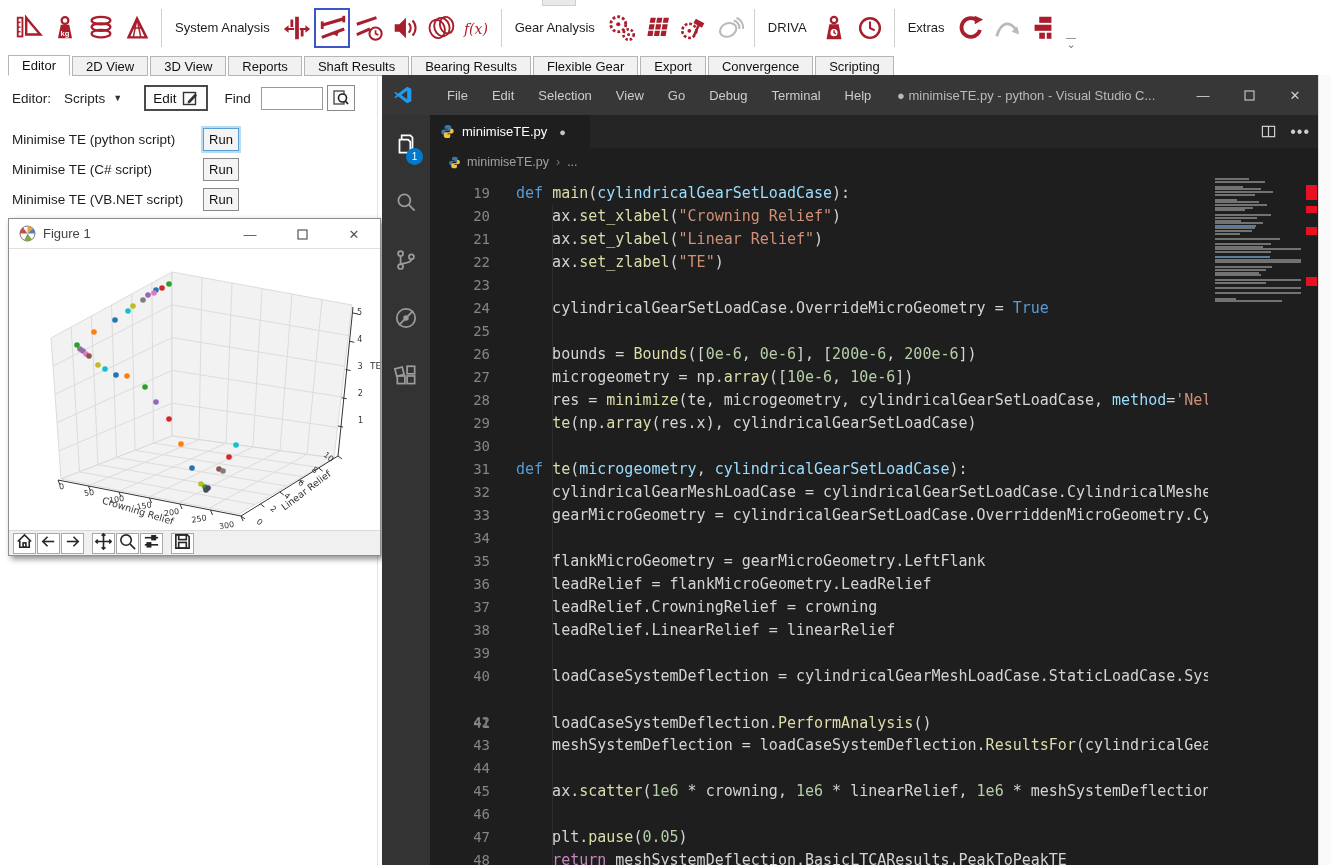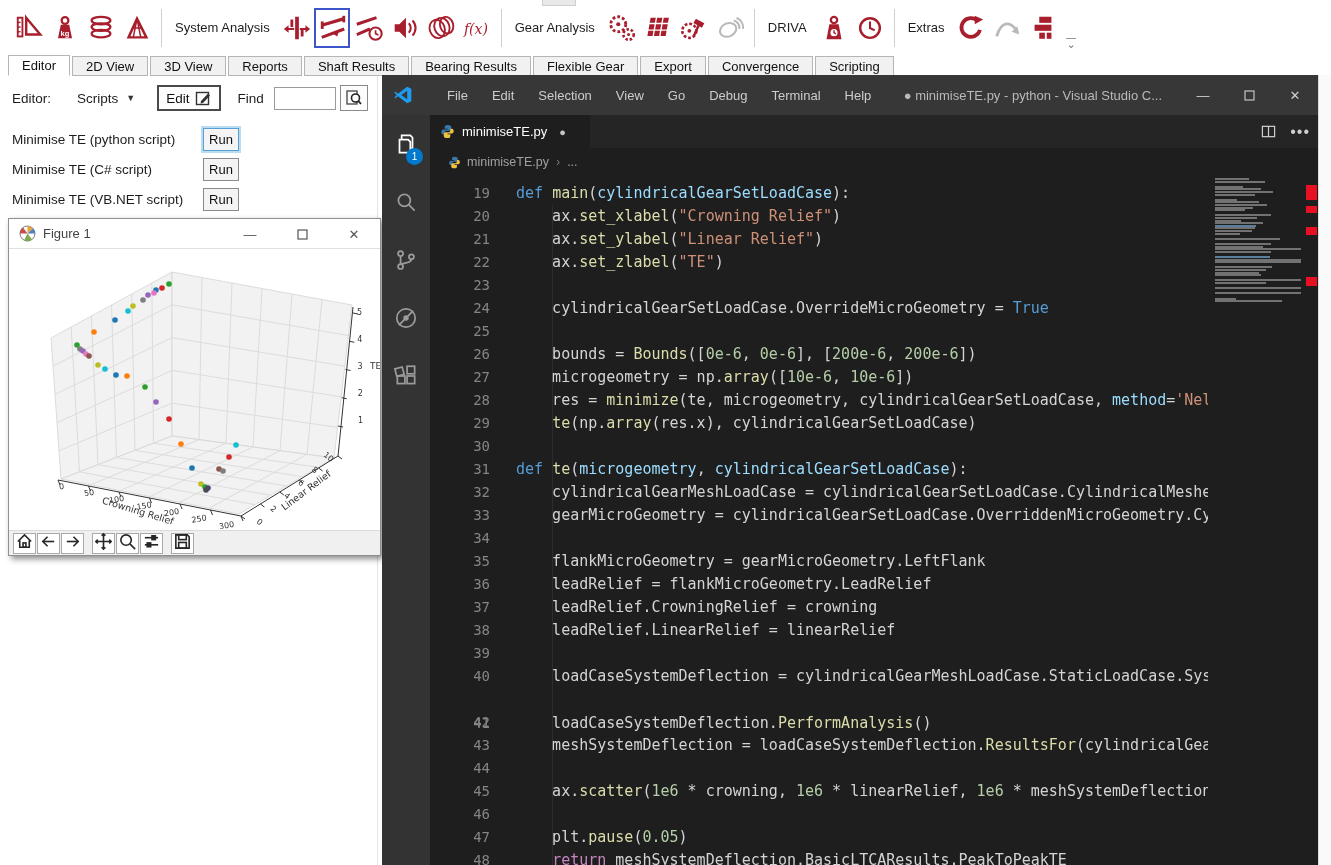--- a/index.html
+++ b/index.html
@@ -25,21 +25,21 @@
   
   .masta-tabs{ position:absolute; left:8px; top:55px; display:flex; align-items:flex-end; height:21px; }
   .m-tab{ font-size:13px; color:#111; background:#f1f1f1; border:1px solid #b5b5b5; padding:2px 13px 3px;
           margin-right:2px; height:20px; white-space:nowrap; }
   .m-tab.selected{ background:#fff; border-bottom:1px solid #fff; height:21px; font-weight:normal; }
 
   
   .panel-divider{ position:absolute; left:377px; top:76px; bottom:0; width:1px; background:#e3e3e3; }
   .editor-row{ position:absolute; left:12px; top:84px; height:28px; display:flex; align-items:center; }
   .lbl{ font-size:13.5px; color:#1d1d1d; }
-  .scripts-dd{ display:flex; align-items:center; margin-left:26px; font-size:13.5px; color:#1d1d1d; }
+  .scripts-dd{ display:flex; align-items:center; margin-left:13px; font-size:13.5px; color:#1d1d1d; }
   .scripts-dd .caret{ font-size:9px; margin-left:8px; color:#333; }
   .edit-btn{ margin-left:22px; border:2px solid #4a4a4a; background:#fdfdfd; height:26px; padding:0 7px;
              display:flex; align-items:center; font-size:13.5px; color:#111; }
   .edit-btn svg{ margin-left:6px; }
   .find-lbl{ margin-left:16px; }
   .find-input{ margin-left:10px; width:62px; height:23px; border:1px solid #9a9a9a; font-size:13px; padding:0 4px; }
   .search-btn{ margin-left:4px; width:28px; height:26px; border:1px solid #8a8a8a; background:#fcfcfc;
                display:flex; align-items:center; justify-content:center; }
   .script-row{ position:absolute; left:12px; width:350px; height:24px; display:flex; align-items:center; }
   .script-row .name{ font-size:13.5px; color:#1d1d1d; width:190px; }
@@ -64,22 +64,22 @@
             display:flex; align-items:center; justify-content:center; }
   .mpl-gap{ width:7px; }
 
   
   .vs{ position:absolute; left:382px; top:75px; width:936px; height:790px; background:#1e1e1e; overflow:hidden;
        font-family:"Liberation Sans", sans-serif; }
   .vs-titlebar{ position:absolute; left:0; top:0; width:100%; height:40px; background:#373737; display:flex; align-items:center; }
   .vs-logo{ margin-left:11px; }
   .vs-menus{ display:flex; margin-left:22px; }
   .vs-menu{ color:#cccccc; font-size:13px; padding:0 12px; }
-  .vs-wintitle{ position:absolute; left:480px; width:300px; text-align:right; color:#b9b9b9; font-size:13px;
-                white-space:nowrap; overflow:hidden; }
+  .vs-wintitle{ position:absolute; left:480px; width:300px; text-align:left; color:#b9b9b9; font-size:13px;
+                white-space:nowrap; overflow:hidden;padding-left:35px; }
   .vs-ctrls{ position:absolute; right:0; top:0; display:flex; }
   .vs-ctrl{ width:46px; height:40px; display:flex; align-items:center; justify-content:center; color:#d0d0d0; font-size:13px; }
   .vs-activity{ position:absolute; left:0; top:40px; width:48px; bottom:0; background:#333333; }
   .act-icon{ position:relative; width:48px; height:58px; display:flex; align-items:center; justify-content:center; color:#9b9b9b; }
   .act-icon.active{ color:#ffffff; }
   .act-badge{ position:absolute; right:7px; bottom:8px; width:17px; height:17px; border-radius:50%;
               background:#007acc; color:#fff; font-size:10px; display:flex; align-items:center; justify-content:center; }
   .vs-tabrow{ position:absolute; left:48px; top:40px; right:0; height:33px; background:#252526; display:flex; }
   .vs-tab{ height:33px; background:#1e1e1e; display:flex; align-items:center; padding:0 10px; min-width:160px; }
   .vs-tab .tabname{ color:#ffffff; font-size:13px; margin-left:7px; }

